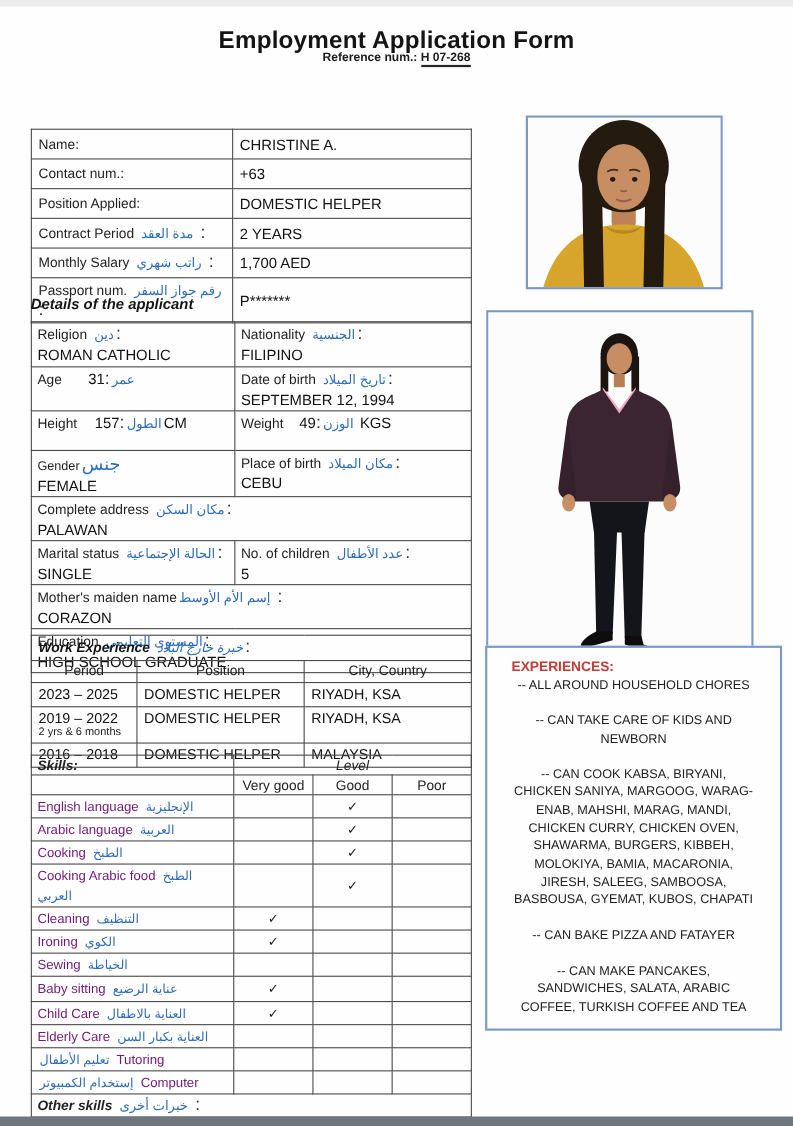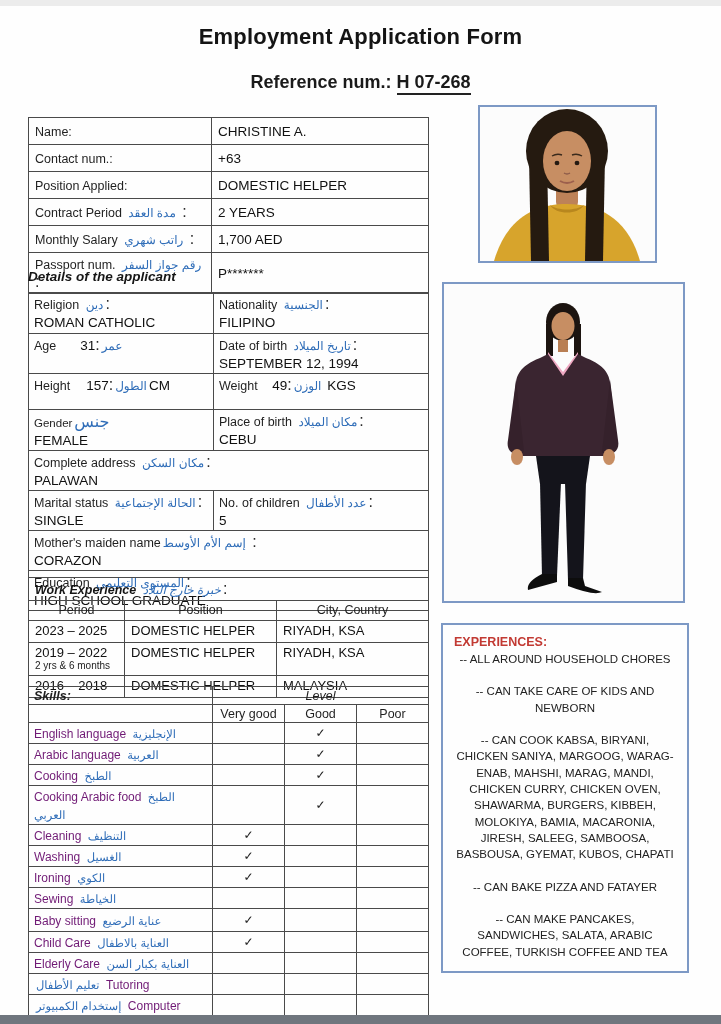--- a/index.html
+++ b/index.html
@@ -3,21 +3,21 @@
 <meta charset="utf-8">
 <style>
   html,body{margin:0;padding:0;background:#ffffff;}
   .page{position:relative;width:721px;height:1024px;background:#fefefe;overflow:hidden;
         font-family:"Liberation Sans", sans-serif;color:#1f1f1f;}
   .scan-top{position:absolute;top:0;left:0;right:0;height:6px;background:#ececec;}
   .scan-bottom{position:absolute;left:0;right:0;bottom:0;height:9px;background:var(--scan-bar,#70767e);}
 
   .title{position:absolute;top:24px;left:0;width:100%;text-align:center;
          font-size:22px;font-weight:700;color:#141414;letter-spacing:.2px;}
-  .ref{position:absolute;top:72px;left:0;width:100%;text-align:center;font-size:18px;font-weight:700;color:#1a1a1a;}
+  .ref{position:absolute;top:46px;left:0;width:100%;text-align:center;font-size:11px;font-weight:700;color:#1a1a1a;}
   .ref-num{border-bottom:2px solid #222;padding-bottom:1px;}
 
   table{border-collapse:collapse;table-layout:fixed;}
   td{border:1px solid var(--border-gray,#4a4a4a);padding:2px 6px;overflow:hidden;}
 
   .ar{color:var(--arabic-blue,#2f6db8);font-size:12px;margin:0 2px;}
   .colon{color:#2b2b2b;}
   .ar:empty,.colon:empty,.note:empty{display:none;}
   .lbl{font-size:12.5px;color:#1f1f1f;}
   .val{font-size:13.5px;color:#111;margin-top:2px;}
@@ -49,22 +49,22 @@
   .mark{text-align:center;font-size:12px;color:#1d1d1d;}
   .skills-hdr{font-size:12.5px;font-weight:700;font-style:italic;}
   .level-lbl{text-align:center;font-size:12.5px;font-style:italic;}
   .level-col{text-align:center;font-size:12.5px;}
   .other-lbl{font-size:12.5px;font-weight:700;font-style:italic;}
 
   .photo-frame{position:absolute;background:#fdfdfd;border:2px solid var(--frame-border,#7d99c5);}
   .headshot-frame{left:478px;top:105px;width:175px;height:154px;}
   .fullbody-frame{left:442px;top:282px;width:239px;height:317px;}
 
-  .exp-box{position:absolute;left:441px;top:623px;width:222px;height:326px;
-           border:2px solid var(--frame-border,#7d99c5);background:#fefefe;padding:10px 11px;}
+  .exp-box{position:absolute;left:441px;top:587px;width:222px;height:326px;
+           border:2px solid var(--frame-border,#7d99c5);background:#fefefe;padding:10px 22px;}
   .exp-title{color:var(--accent-red,#c23a33);font-weight:700;font-size:12.5px;margin:0 0 2px 0;}
   .exp-item{font-size:11.5px;line-height:1.42;color:#222;margin:0 0 16px 0;text-align:center;}
 </style>
 </head>
 <body>
 
 <div class="page">
   <div class="scan-top"></div>
 
   <div class="title">Employment Application Form</div>
@@ -263,26 +263,20 @@
       <td class="mark"></td>
     </tr>
     <tr class="srow">
       <td><span class="skill-en">Cooking Arabic food</span> <span class="ar skill-ar">الطبخ العربي</span></td>
       <td class="mark"></td>
       <td class="mark">✓</td>
       <td class="mark"></td>
     </tr>
     <tr class="srow">
       <td><span class="skill-en">Cleaning</span> <span class="ar skill-ar">التنظيف</span></td>
-      <td class="mark">✓</td>
-      <td class="mark"></td>
-      <td class="mark"></td>
-    </tr>
-    <tr class="srow">
-      <td><span class="skill-en">Washing</span> <span class="ar skill-ar">الغسيل</span></td>
       <td class="mark">✓</td>
       <td class="mark"></td>
       <td class="mark"></td>
     </tr>
     <tr class="srow">
       <td><span class="skill-en">Ironing</span> <span class="ar skill-ar">الكوي</span></td>
       <td class="mark">✓</td>
       <td class="mark"></td>
       <td class="mark"></td>
     </tr>

